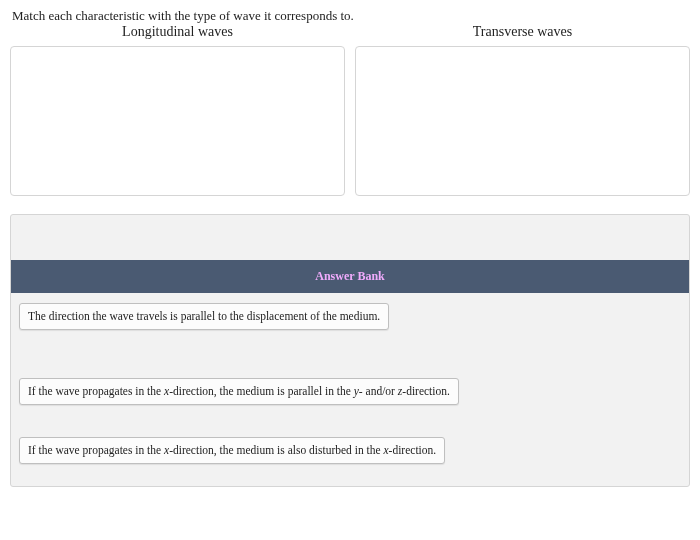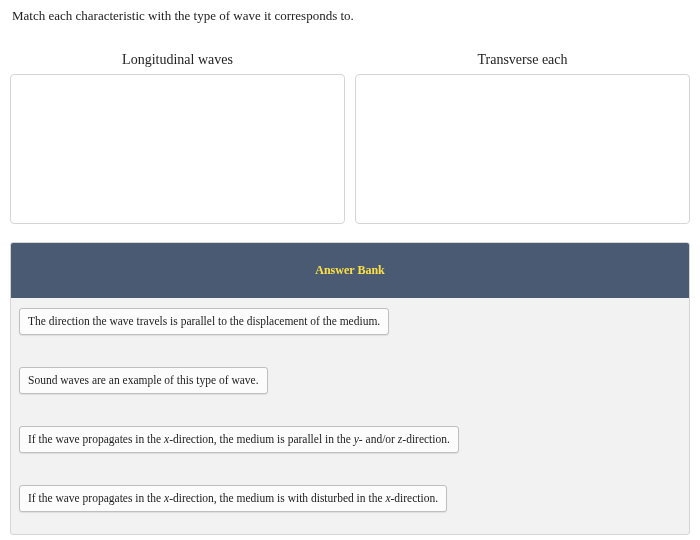--- a/index.html
+++ b/index.html
@@ -6,21 +6,20 @@
     body {
       font-family: "Times New Roman", Times, serif;
       font-size: 13px;
       color: #222;
       background: #fff;
       width: 700px;
       padding: 8px 10px;
     }
     .question-text {
       font-size: 13px;
-      margin-bottom: 28px;
       padding-left: 2px;
     }
     .drop-row {
       display: flex;
       gap: 10px;
       margin-bottom: 18px;
     }
     .drop-col {
       flex: 1;
       display: flex;
@@ -40,25 +39,26 @@
       background: #fff;
     }
     .answer-bank {
       border: 1px solid #d5d5d5;
       border-radius: 3px;
       background: #f2f2f2;
       overflow: hidden;
     }
     .answer-bank-header {
       background: #4a5a72;
-      color: #fde047;
+      color: #f0abfc;
       font-size: 12px;
       font-weight: bold;
       text-align: center;
-      padding: 20px 0;
+      padding: 9px 0;
+      margin-top: 45px;
     }
     .answer-bank-body {
       padding: 10px 8px 6px 8px;
       display: flex;
       flex-wrap: wrap;
       gap: 16px 14px;
       align-items: flex-start;
     }
     .answer-item {
       background: #fcfcfc;
@@ -81,39 +81,38 @@
 <body>
 
 <div class="question-text">Match each characteristic with the type of wave it corresponds to.</div>
 
 <div class="drop-row">
   <div class="drop-col">
     <div class="drop-label">Longitudinal waves</div>
     <div class="drop-zone"></div>
   </div>
   <div class="drop-col">
-    <div class="drop-label">Transverse each</div>
+    <div class="drop-label">Transverse waves</div>
     <div class="drop-zone"></div>
   </div>
 </div>
 
 <div class="answer-bank">
   <div class="answer-bank-header">Answer Bank</div>
   <div class="answer-bank-body">
 
     <div class="answer-item">The direction the wave travels is parallel to the displacement of the medium.</div>
     <div class="row-break"></div>
 
-    <div class="answer-item">Sound waves are an example of this type of wave.</div>
     <div class="row-break"></div>
 
     <div class="answer-item">
       <span>If the wave propagates in the </span><span class="ital">x</span><span>-direction, the medium is parallel in the </span><span class="ital">y</span><span>- and/or </span><span class="ital">z</span><span>-direction.</span>
     </div>
     <div class="row-break"></div>
 
     <div class="answer-item">
-      <span>If the wave propagates in the </span><span class="ital">x</span><span>-direction, the medium is with disturbed in the </span><span class="ital">x</span><span>-direction.</span>
+      <span>If the wave propagates in the </span><span class="ital">x</span><span>-direction, the medium is also disturbed in the </span><span class="ital">x</span><span>-direction.</span>
     </div>
     <div class="row-break"></div>
 
   </div>
 </div>
 
 </body></html>

